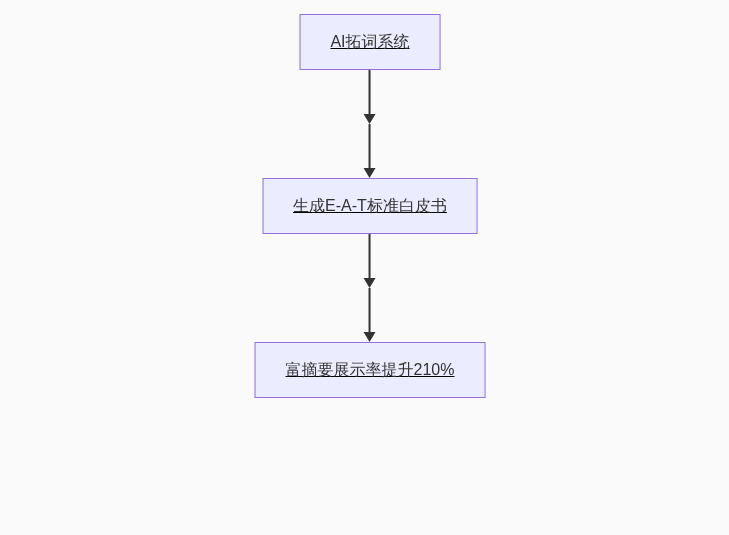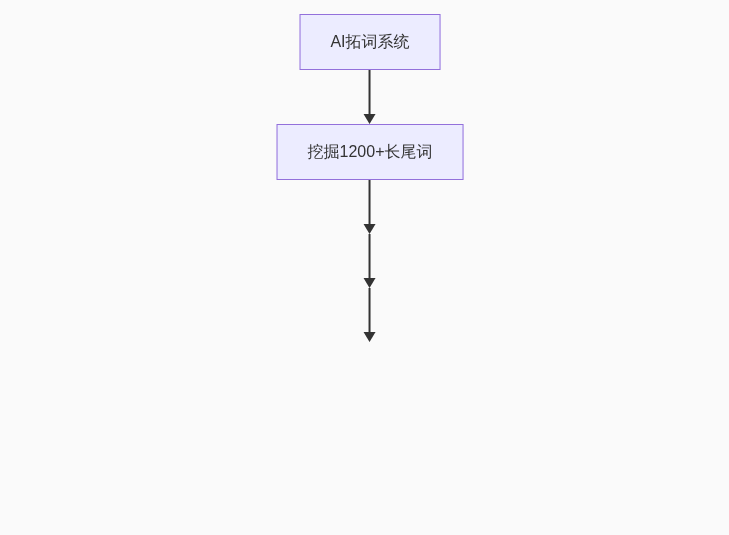--- a/index.html
+++ b/index.html
@@ -12,20 +12,21 @@
     font-family: "Liberation Sans", "DejaVu Sans", sans-serif;
   }
   .diagram {
     position: absolute;
     left: 370px;
     top: 14px;
     transform: translateX(-50%);
     display: flex;
     flex-direction: column;
     align-items: center;
+    text-decoration: underline;
   }
   .node {
     box-sizing: border-box;
     height: 56px;
     padding: 0 30px;
     background: #ececff;
     border: 1px solid #9370db;
     display: flex;
     align-items: center;
     justify-content: center;
@@ -60,35 +61,38 @@
 
   <div class="node">
     <span>AI拓词系统</span>
   </div>
 
   <div class="edge">
     <div class="line"></div>
     <div class="head"></div>
   </div>
 
+
+  <div class="edge">
+    <div class="line"></div>
+    <div class="head"></div>
+  </div>
+
   <div class="node">
-    <span>挖掘1200+长尾词</span>
+    <span>生成E-A-T标准白皮书</span>
   </div>
 
   <div class="edge">
     <div class="line"></div>
     <div class="head"></div>
   </div>
 
 
   <div class="edge">
     <div class="line"></div>
     <div class="head"></div>
   </div>
 
-
-  <div class="edge">
-    <div class="line"></div>
-    <div class="head"></div>
+  <div class="node">
+    <span>富摘要展示率提升210%</span>
   </div>
-
 
 </div>
 
 </body></html>

